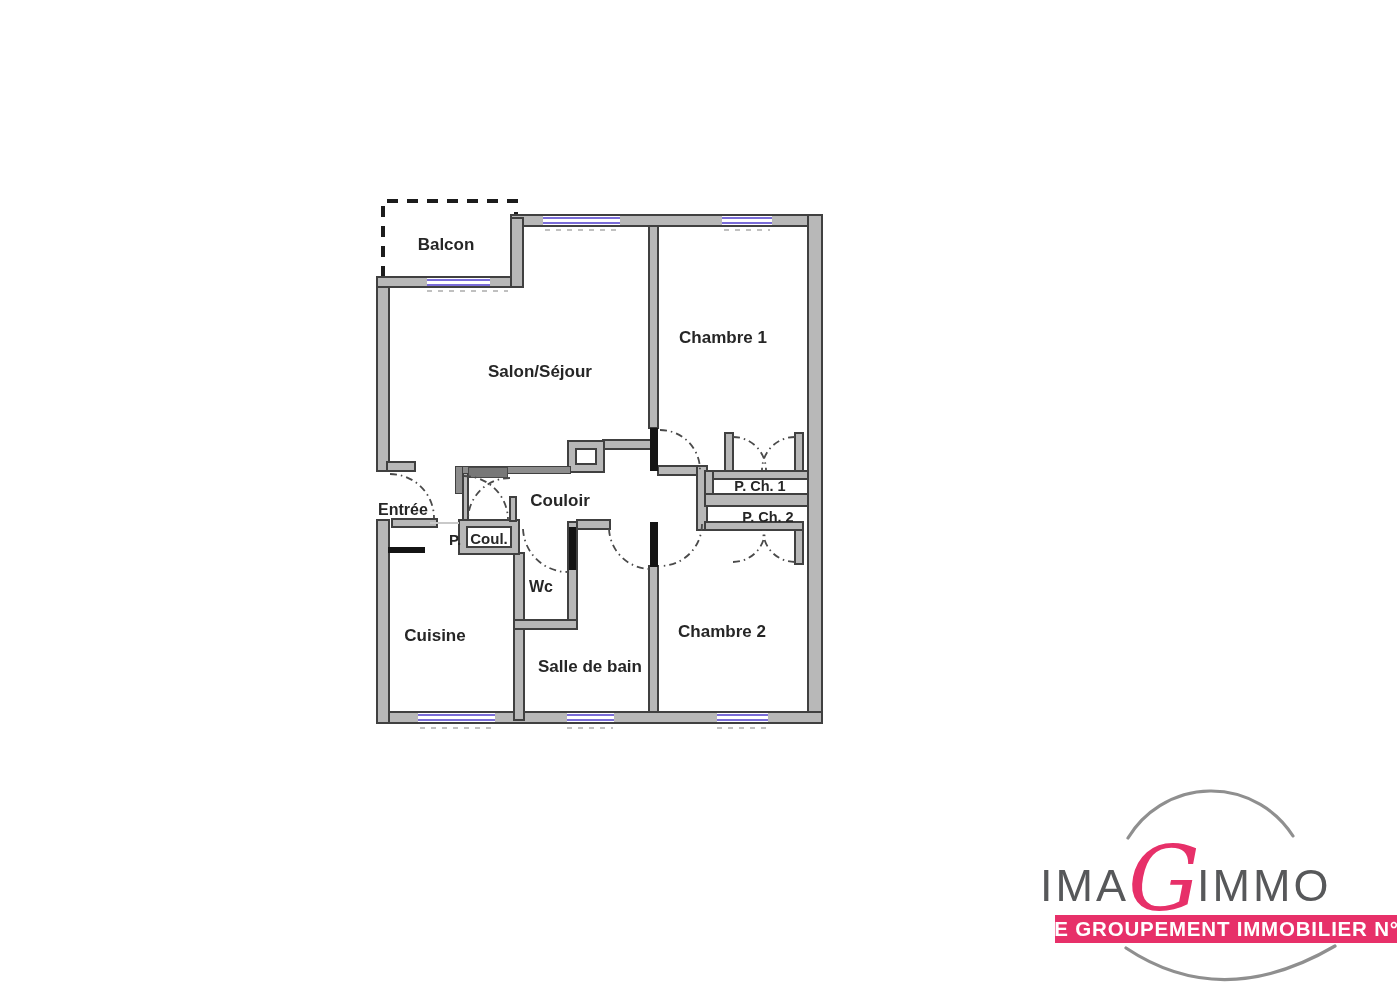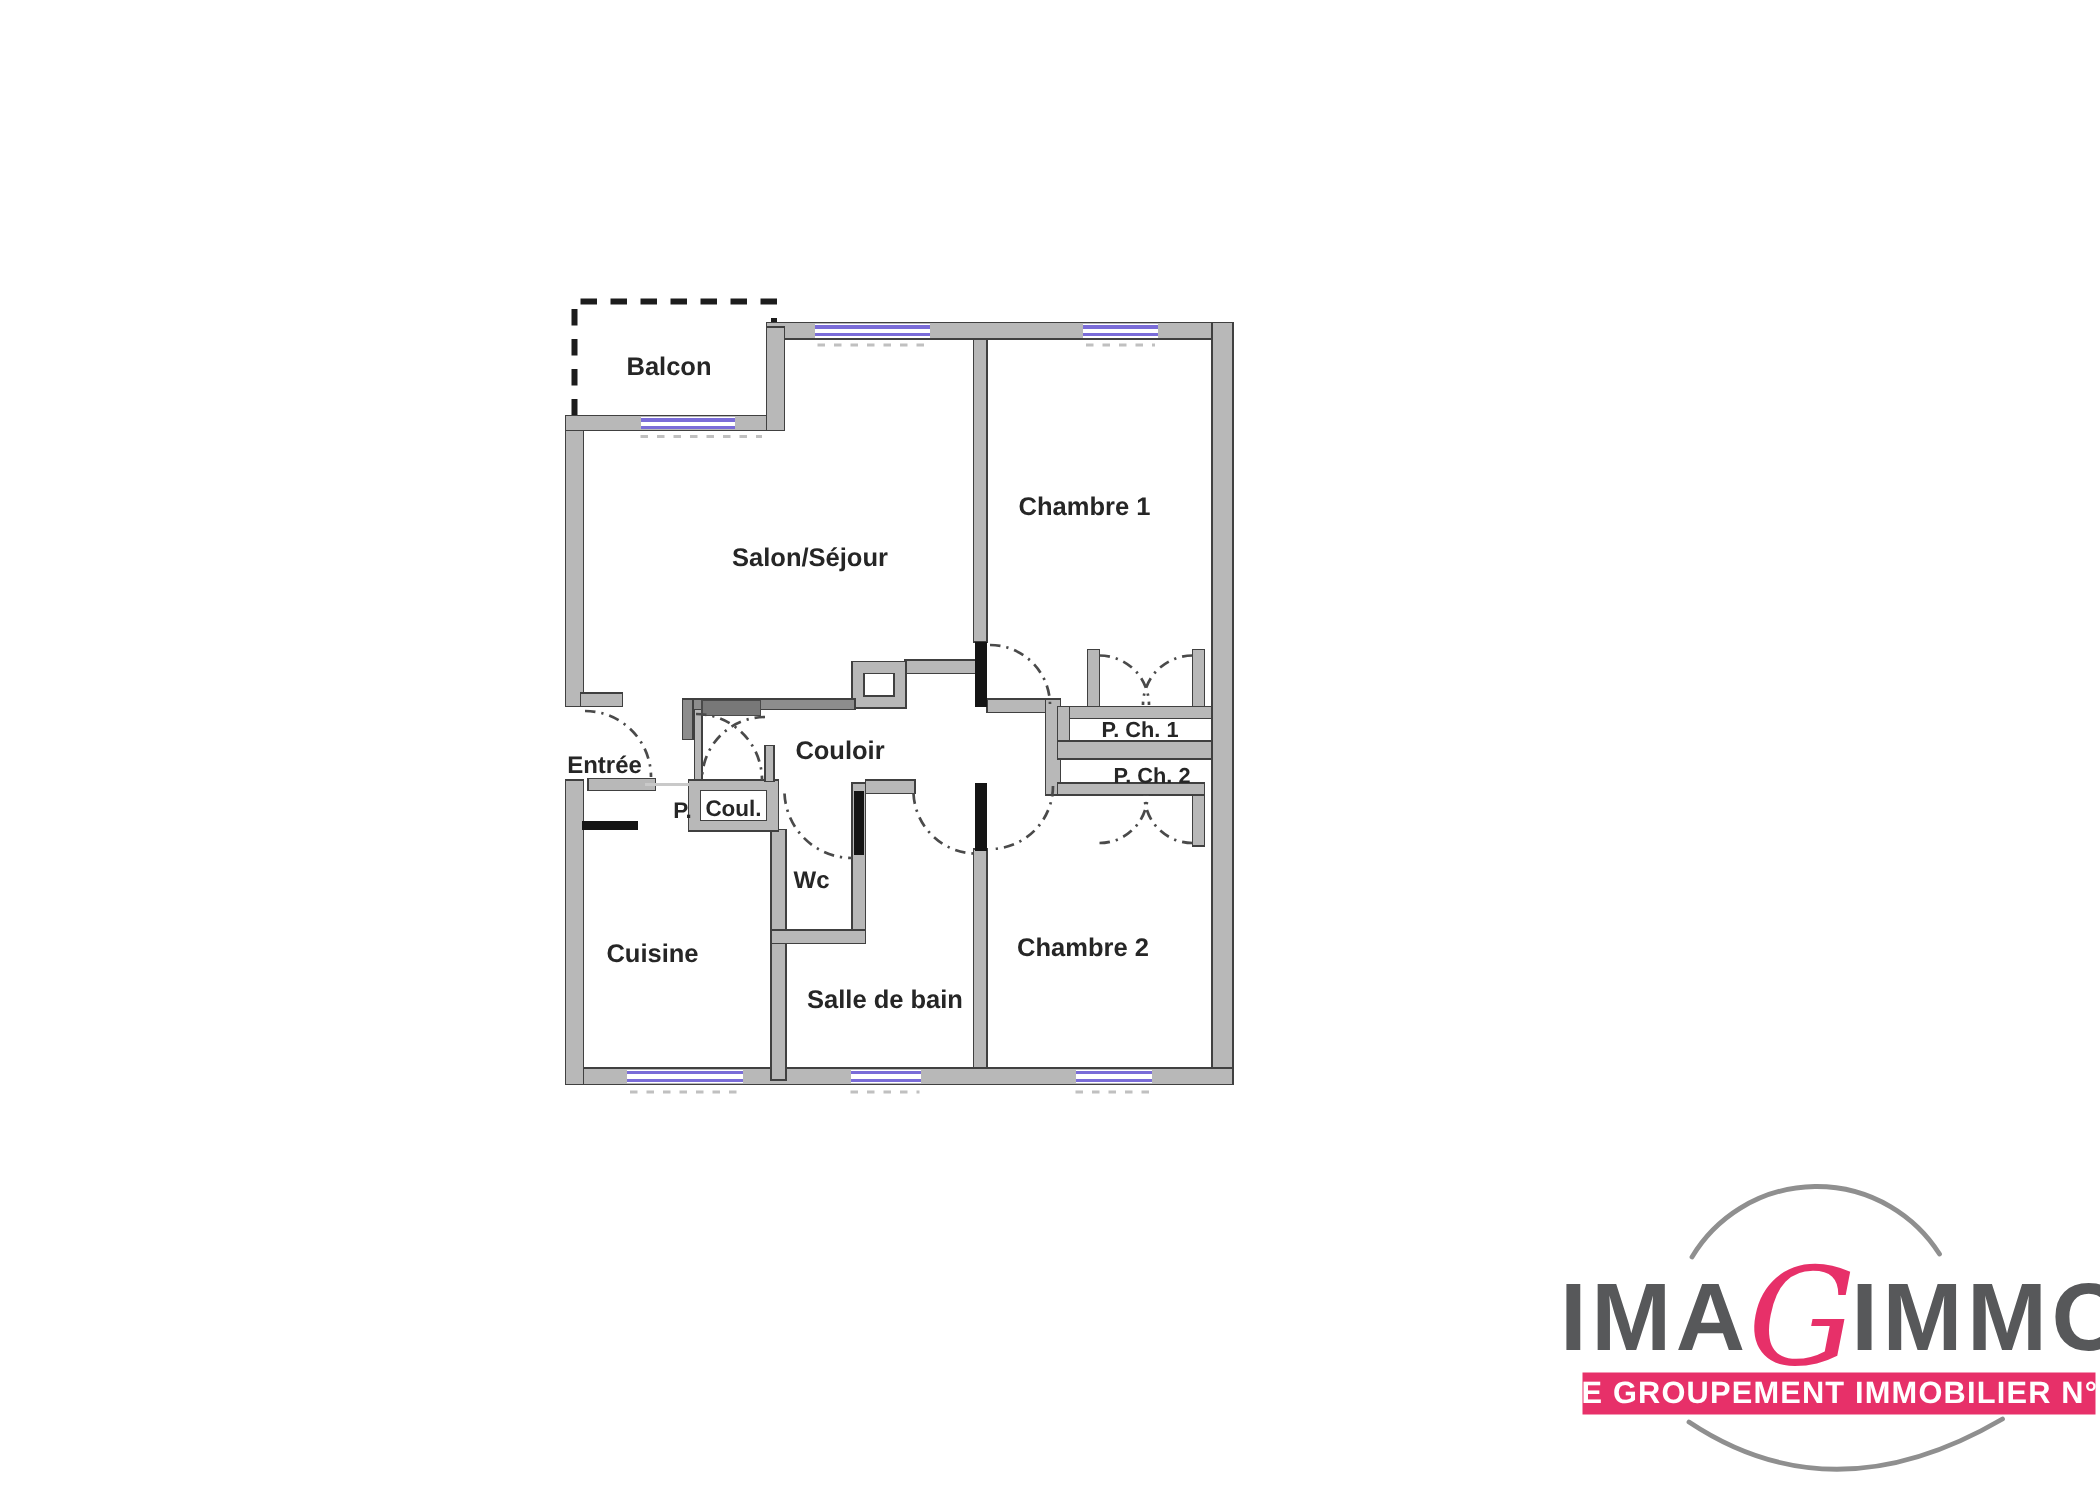--- a/index.html
+++ b/index.html
@@ -20,21 +20,21 @@
   #logo{
     position:absolute;left:1040px;top:782px;width:360px;height:206px;
   }
   #logo-arcs{position:absolute;left:0;top:0;}
   #brand{
     position:absolute;left:0px;top:52px;width:360px;height:80px;
     white-space:nowrap;text-align:left;line-height:72px;
   }
   .brand-gray{
     font-family:"Liberation Sans",sans-serif;
-    font-size:64px;font-weight:700;color:#57585a;letter-spacing:3px;
+    font-size:45px;font-weight:400;color:#57585a;letter-spacing:3px;
   }
   .brand-accent{
     font-family:"DejaVu Serif",serif;
     font-style:italic;font-size:90px;font-weight:400;color:#e73069;
     position:relative;top:9px;margin:0 -3px 0 -1px;
   }
   #banner{
     position:absolute;left:15px;top:133px;width:342px;height:28px;
     background:#e73069;display:flex;align-items:center;justify-content:center;
   }

